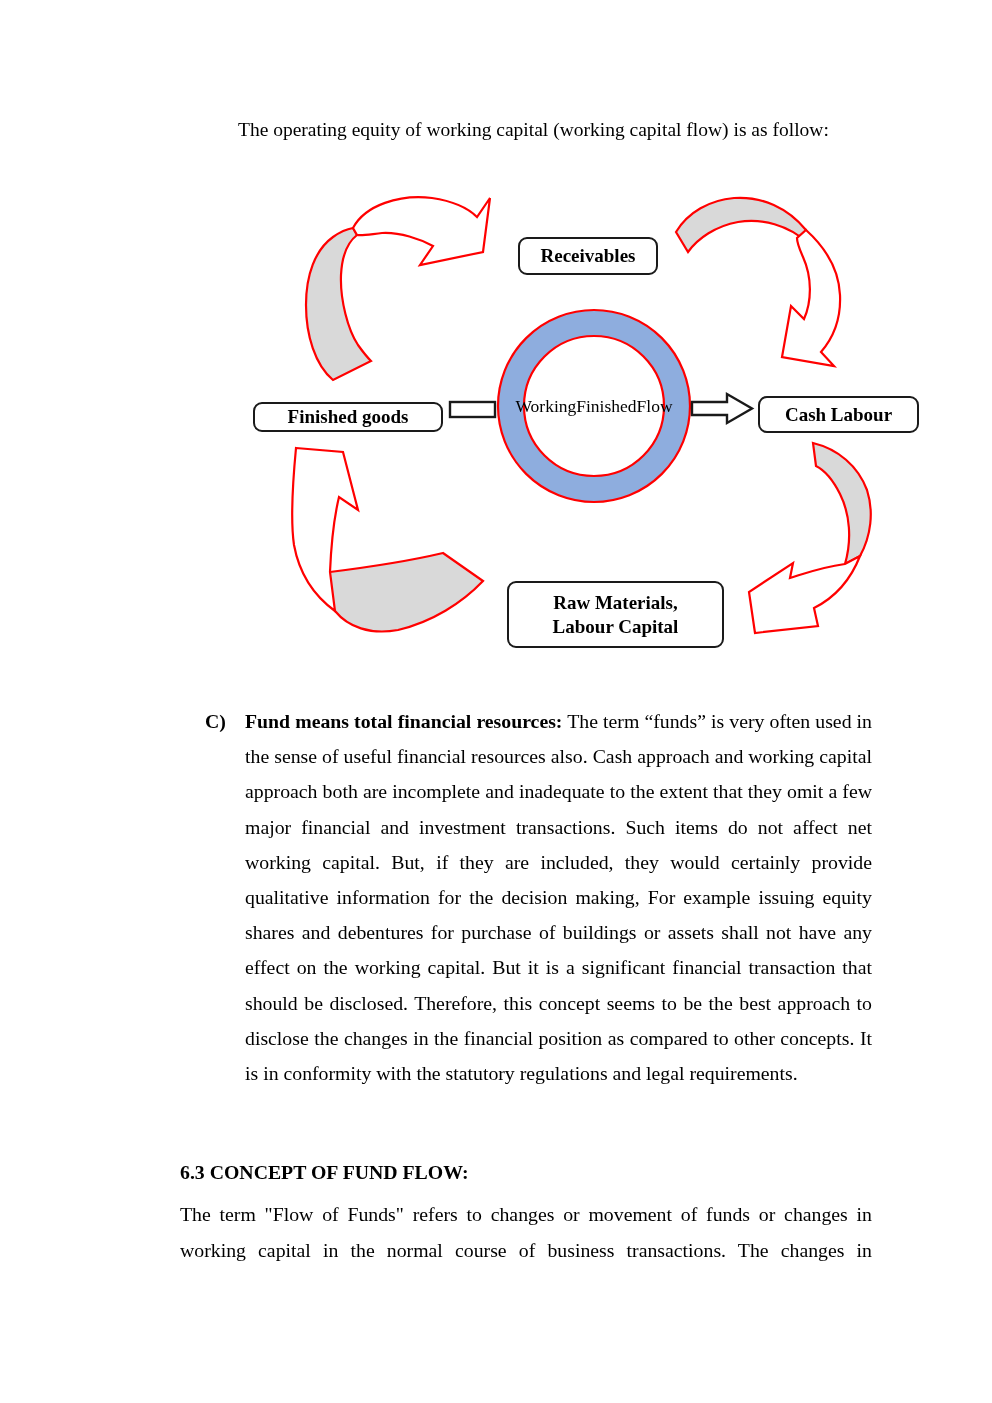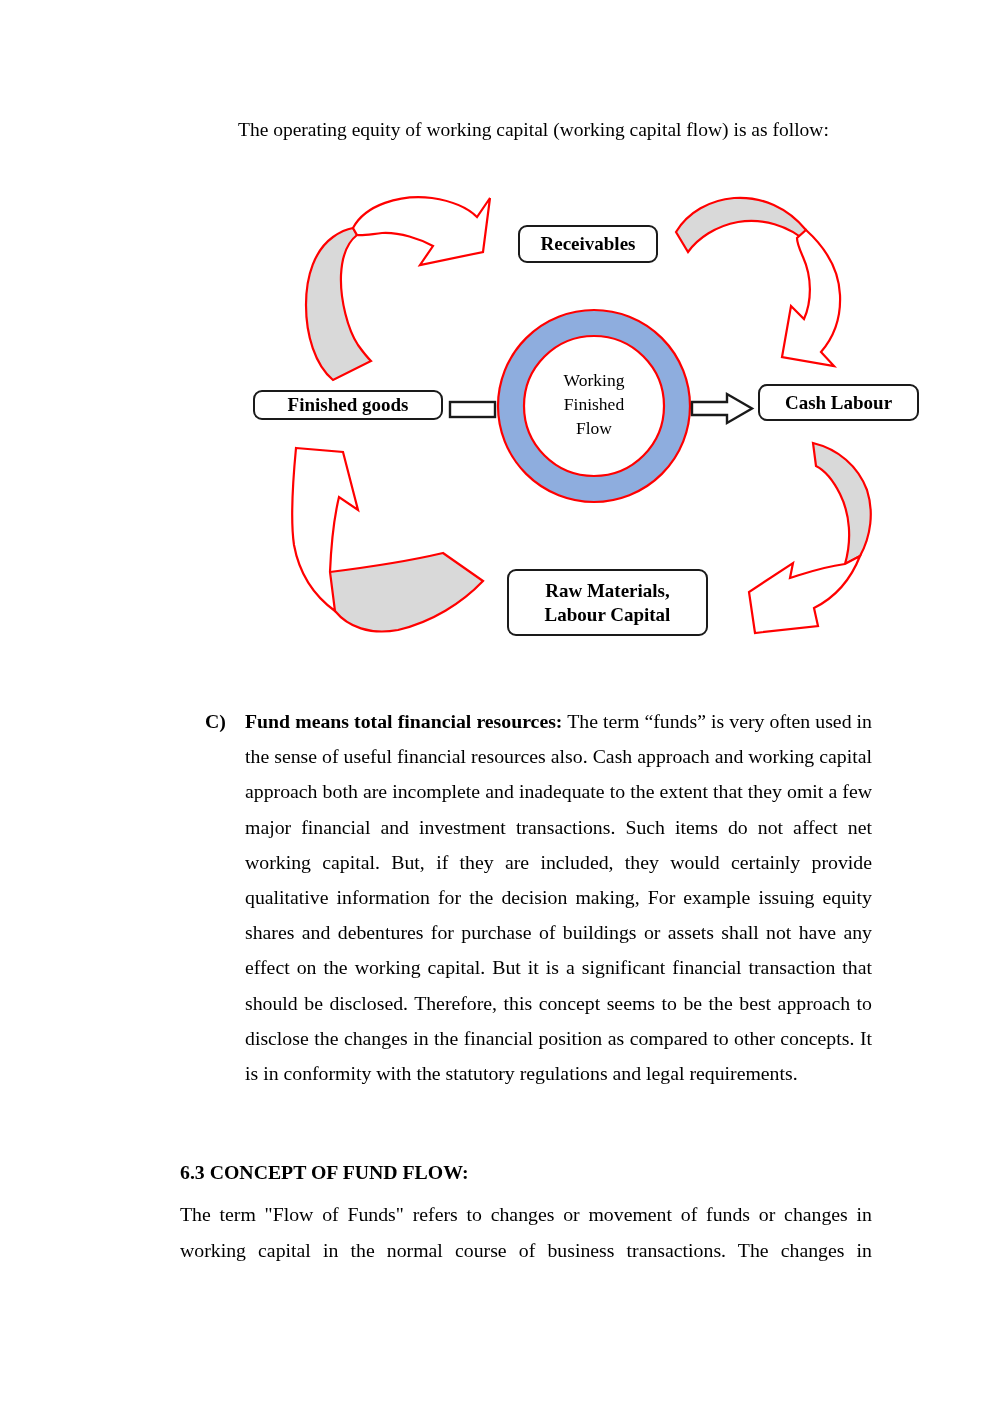--- a/index.html
+++ b/index.html
@@ -11,29 +11,29 @@
   .abs{position:absolute;}
   
   .intro{left:238px;top:119px;font-size:19.5px;white-space:nowrap;}
   
   .diagram{left:0;top:180px;width:992px;height:500px;}
   .diagram svg{position:absolute;left:0;top:0;}
   .dbox{
     position:absolute;box-sizing:border-box;
     border:2.4px solid #1a1a1a;border-radius:9px;background:#fff;
     display:flex;flex-direction:column;align-items:center;justify-content:center;
-    font-weight:bold;font-size:19px;line-height:1.25;text-align:center;
+    font-weight:bold;font-size:19px;line-height:1.25;text-align:center;margin-top:12px;
   }
   .box-receivables{left:518px;top:45px;width:140px;height:38px;}
   .box-cash{left:758px;top:204px;width:161px;height:37px;}
   .box-finished{left:253px;top:210px;width:190px;height:30px;}
-  .box-raw{left:507px;top:389px;width:201px;height:67px;}
+  .box-raw{left:507px;top:389px;width:217px;height:67px;}
   .center-label{
     position:absolute;left:514px;top:188px;width:160px;height:76px;
-    display:flex;flex-direction:column;align-items:center;justify-content:flex-start;
+    display:flex;flex-direction:row;align-items:center;justify-content:center;
     font-size:17.5px;line-height:24px;text-align:center;
   }
   .redpath{stroke:#FF0000;stroke-width:2.2;stroke-linejoin:miter;}
   .whitefill{fill:#ffffff;}
   .blackshape{fill:#ffffff;stroke:#1a1a1a;stroke-width:2.4;}
   
   .section-c{left:205px;top:704px;width:667px;font-size:19.8px;line-height:35.2px;}
   .c-marker{position:absolute;left:0;top:0;font-weight:bold;}
   .c-body{margin-left:40px;text-align:justify;}
   .c-lead{font-weight:bold;}

